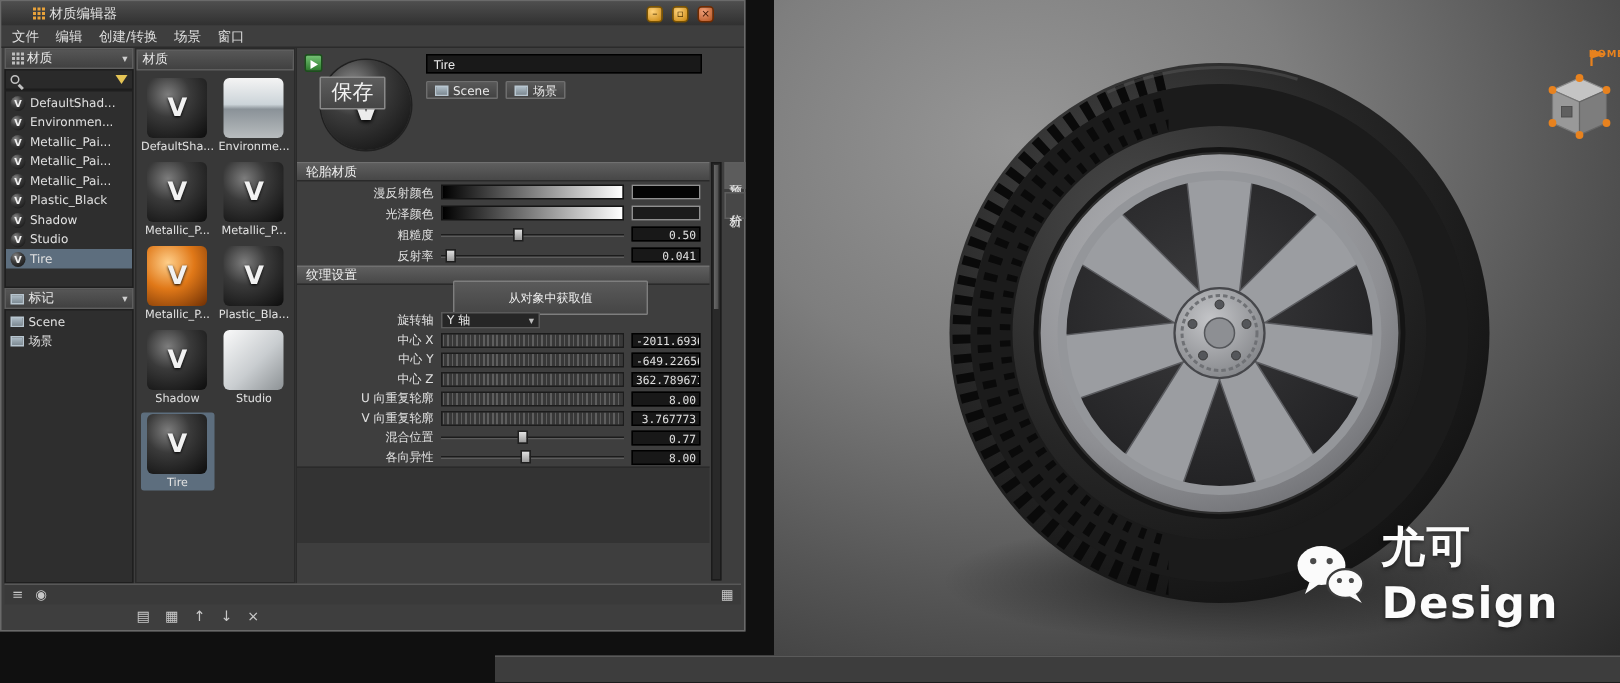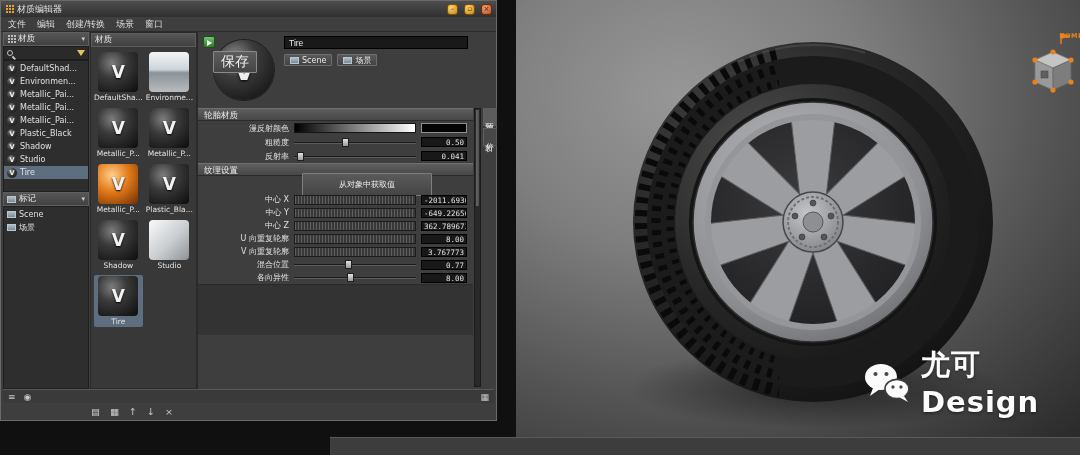--- a/index.html
+++ b/index.html
@@ -1,21 +1,21 @@
 <!DOCTYPE html>
 <html><head>
 <meta charset="utf-8">
 <style>
   * { box-sizing: border-box; margin: 0; padding: 0; }
   html,body { width:1080px; height:455px; overflow:hidden; }
   body { background:#101010; font-family:"DejaVu Sans", sans-serif; color:#cccccc; position:relative; }
 
   
   .window { position:absolute; left:0; top:0; width:497px; height:421px; background:#3e3e3e; border:1px solid #6a6a6a; }
-  .titlebar { height:16px; background:linear-gradient(#4e4e4e,#303030); display:flex; align-items:center; gap:4px; padding:0 4px; font-size:9px; color:#e2e2e2; }
+  .titlebar { height:16px; background:linear-gradient(#4e4e4e,#303030); display:flex; align-items:center; gap:4px; padding:0 20px; font-size:9px; color:#e2e2e2; }
   .title-text { flex:0 0 auto; }
   .tb-spacer { flex:1; }
   .grid9 { width:2px; height:2px; background:#e8a23a; box-shadow:3px 0 #e8a23a,6px 0 #e8a23a,0 3px #e8a23a,3px 3px #e8a23a,6px 3px #e8a23a,0 6px #e8a23a,3px 6px #e8a23a,6px 6px #e8a23a; margin:0 5px 6px 1px; }
   .grid9.gray, .grid9.gray2 { background:#bdbdbd; box-shadow:3px 0 #bdbdbd,6px 0 #bdbdbd,0 3px #bdbdbd,3px 3px #bdbdbd,6px 3px #bdbdbd,0 6px #bdbdbd,3px 6px #bdbdbd,6px 6px #bdbdbd; }
   .wbtn { width:11px; height:11px; border-radius:3px; border:1px solid #7a5200; background:radial-gradient(circle at 35% 30%, #ffd27a, #c8860f); font-size:7px; line-height:9px; text-align:center; color:#4a3000; margin-left:2px; }
   .wbtn.close { background:radial-gradient(circle at 35% 30%, #f0a07a, #b3521f); border-color:#6e2a00; color:#3c1400; }
 
   .menubar { height:15px; display:flex; align-items:center; gap:11px; padding:0 7px; font-size:9px; color:#dddddd; background:#3e3e3e; border-bottom:1px solid #2b2b2b; }
 
   
@@ -283,40 +283,51 @@
     </div>
 
     <div class="section-header">轮胎材质</div>
 
     <div class="prop-row">
       <span class="prop-label">漫反射颜色</span>
       <span class="grad"></span>
       <span class="swatch" style="background:#040404;"></span>
     </div>
     <div class="prop-row">
+      <span class="prop-label">光泽颜色</span>
+      <span class="grad"></span>
+      <span class="swatch" style="background:#1b1b1b;"></span>
+    </div>
+    <div class="prop-row">
       <span class="prop-label">粗糙度</span>
       <span class="slider">
           <span class="track"></span>
           <span class="handle" style="left:42%;"></span>
         </span>
       <span class="val">0.50</span>
     </div>
     <div class="prop-row">
       <span class="prop-label">反射率</span>
       <span class="slider">
           <span class="track"></span>
           <span class="handle" style="left:5%;"></span>
         </span>
       <span class="val">0.041</span>
     </div>
 
     <div class="section-header">纹理设置</div>
 
     <div class="btn-row">
       <span class="get-btn">从对象中获取值</span>
+    </div>
+    <div class="prop-row short">
+      <span class="prop-label">旋转轴</span>
+      <span class="dropdown">
+          <span>Y 轴</span>
+        </span>
     </div>
 
     <div class="prop-row short">
       <span class="prop-label">中心 X</span>
       <span class="ribbed"></span>
       <span class="val">-2011.6936</span>
     </div>
     <div class="prop-row short">
       <span class="prop-label">中心 Y</span>
       <span class="ribbed"></span>

